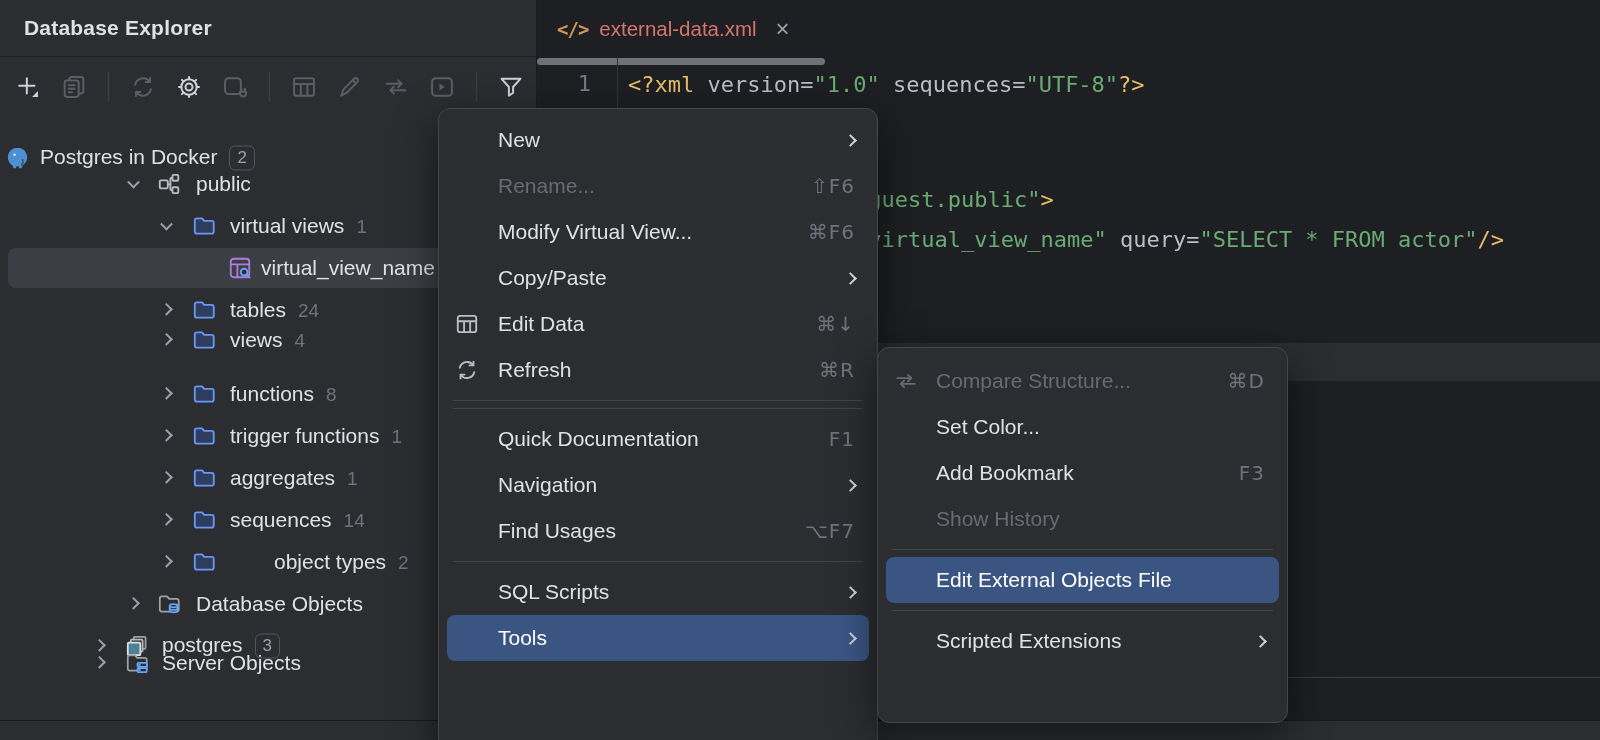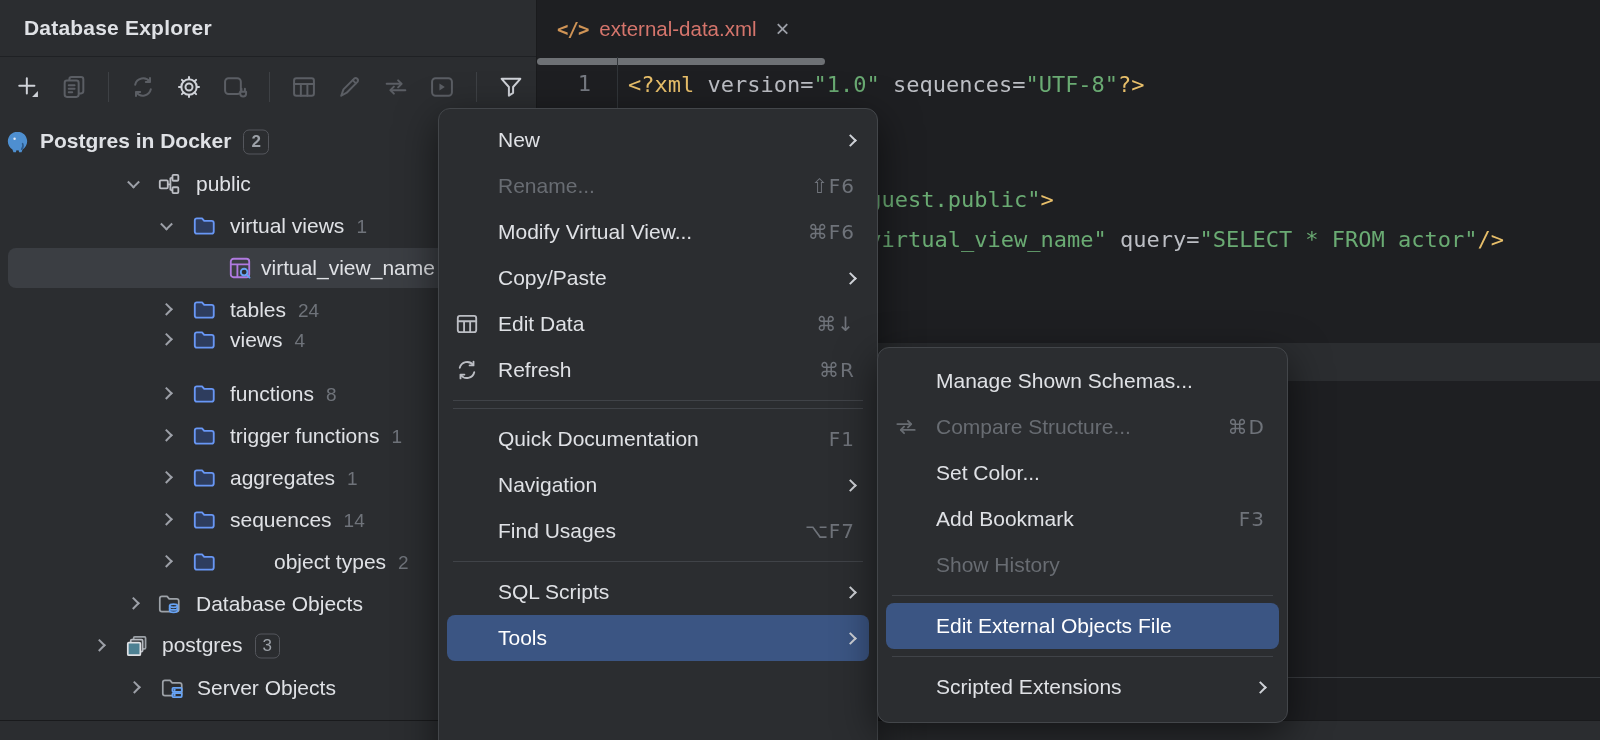--- a/index.html
+++ b/index.html
@@ -155,21 +155,21 @@
       <div class="tb-sep"></div>
       <div class="tb-btn">
         <span class="icn">
           <svg width="28" height="28" viewBox="0 0 24 24" fill="none" stroke="currentColor" stroke-width="1.7" stroke-linecap="round" stroke-linejoin="round">
             <path d="M4 5h16l-6.2 7v5l-3.6 2.4v-7.4L4 5z"></path>
           </svg>
         </span>
       </div>
     </div>
   <div class="tree" id="tree">
-      <div class="tree-row" style="top: 0px; font-weight: bold;">
+      <div class="tree-row" style="top: 16px;">
         <span class="icn t-icon" style="left: 4px;">
           <svg width="27" height="27" viewBox="0 0 24 24">
             <path fill="#4e8fd0" d="M12 2.8C7 2.8 3.4 6.6 3.4 11.4c0 3.2 1.7 5.8 4.1 7.2l.9 2.4h2.2l.5-1.6c.3.1.6.1.9.1s.6 0 .9-.1l.5 1.6h2.2l.9-2.4c2.4-1.4 4.1-4 4.1-7.2 0-4.8-3.6-8.6-8.6-8.6z"></path>
             <circle cx="9.4" cy="9.2" r="1.1" fill="#dfe7f2"></circle>
             <path d="M16.5 13.5c.8 1.8.4 3.6-.8 4.8" stroke="#2c5a8c" stroke-width="1.4" fill="none" stroke-linecap="round"></path>
           </svg>
         </span>
         <span class="t-label" style="left: 40px;">Postgres in Docker<span class="t-badge">2</span></span>
       </div>
       <div class="tree-row" style="top: 42px; text-decoration: underline;">
@@ -285,21 +285,21 @@
         <span class="tchev right" style="left: 95px;"></span>
         <span class="icn t-icon" style="left: 124px;">
           <svg width="26" height="26" viewBox="0 0 24 24" fill="none" stroke-width="1.6">
             <rect x="8.9" y="3.6" width="11" height="11" rx="1" stroke="#9da2a8"></rect>
             <rect x="6.2" y="6.2" width="11" height="11" rx="1" stroke="#b6bac0" fill="#2b2d30"></rect>
             <rect x="3.5" y="8.9" width="11.6" height="11.6" rx="1" fill="#4e8193" stroke="#dfe1e5"></rect>
           </svg>
         </span>
         <span class="t-label" style="left: 162px;">postgres<span class="t-badge">3</span></span>
       </div>
-      <div class="tree-row" style="top: 546px; margin-left: 35px;">
+      <div class="tree-row" style="top: 521px;">
         <span class="tchev right" style="left: 95px;"></span>
         <span class="icn t-icon" style="left: 124px;">
           <svg width="26" height="26" viewBox="0 0 24 24" fill="none" stroke-width="1.6">
             <path d="M3.5 7c0-1.1.9-2 2-2h4.7l2 2.3h6.8c1.1 0 2 .9 2 2V17c0 1.1-.9 2-2 2H5.5c-1.1 0-2-.9-2-2V7z" stroke="#9da2a8" stroke-linejoin="round"></path>
             <rect x="12.4" y="11.9" width="8.6" height="3.7" rx="0.8" fill="#2b2d30" stroke="#67a3f5"></rect>
             <rect x="12.4" y="16.7" width="8.6" height="3.7" rx="0.8" fill="#2b2d30" stroke="#67a3f5"></rect>
             <path d="M14.3 13.7h.02M14.3 18.5h.02" stroke="#67a3f5" stroke-width="2.2" stroke-linecap="round"></path>
           </svg>
         </span>
         <span class="t-label" style="left: 162px;">Server Objects</span>
@@ -384,23 +384,20 @@
     <div class="menu-item">
       <span>SQL Scripts</span>
       <span class="mi-arrow"></span>
     </div>
     <div class="menu-item selected">
       <span>Tools</span>
       <span class="mi-arrow"></span>
     </div>
   </div>
 <div class="menu" id="tools-submenu">
-    <div class="menu-item">
-      <span>Manage Shown Schemas...</span>
-    </div>
     <div class="menu-item disabled">
       <span class="icn mi-icon">
         <svg width="26" height="26" viewBox="0 0 24 24" fill="none" stroke="currentColor" stroke-width="1.7" stroke-linecap="round" stroke-linejoin="round">
           <path d="M4 9.3h12.5"></path>
           <path d="M13.8 6.3l3 3-3 3"></path>
           <path d="M20 14.7H7.5"></path>
           <path d="M10.2 11.7l-3 3 3 3"></path>
         </svg>
       </span>
       <span>Compare Structure...</span>

